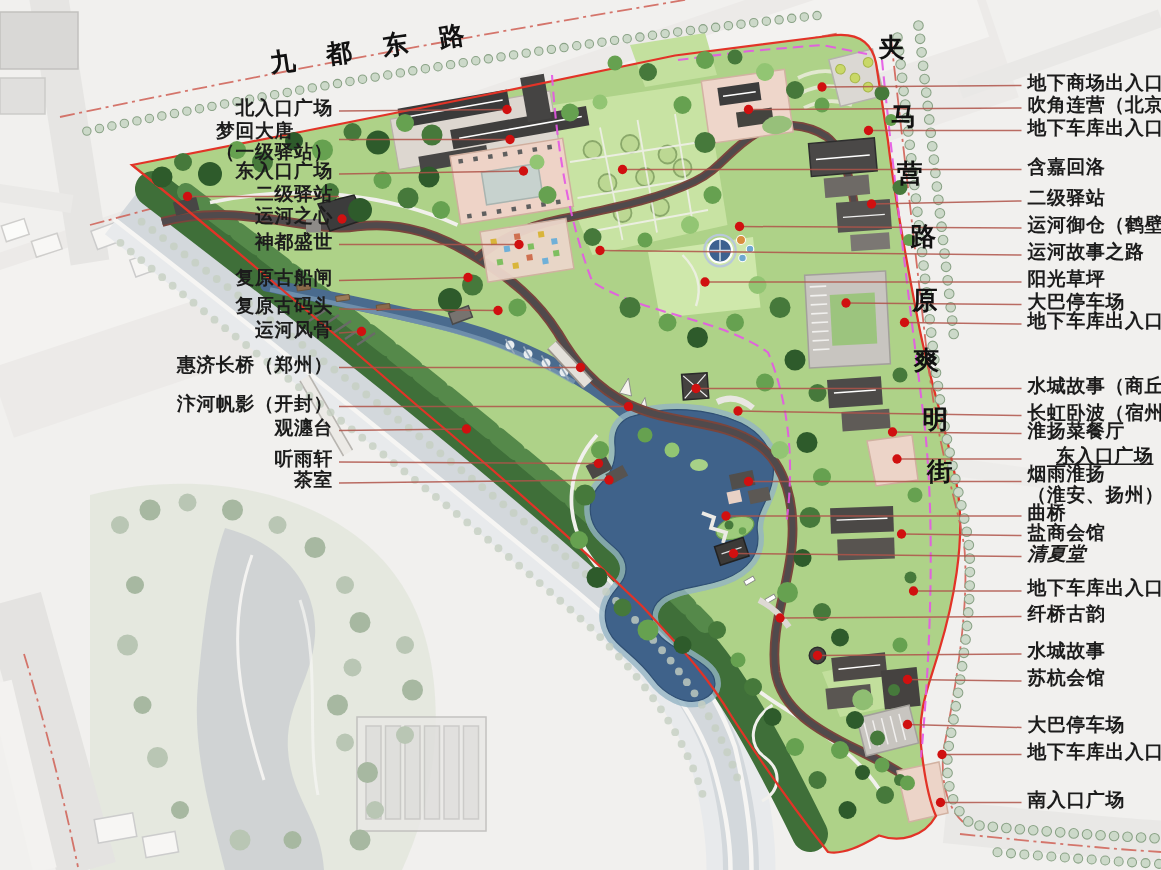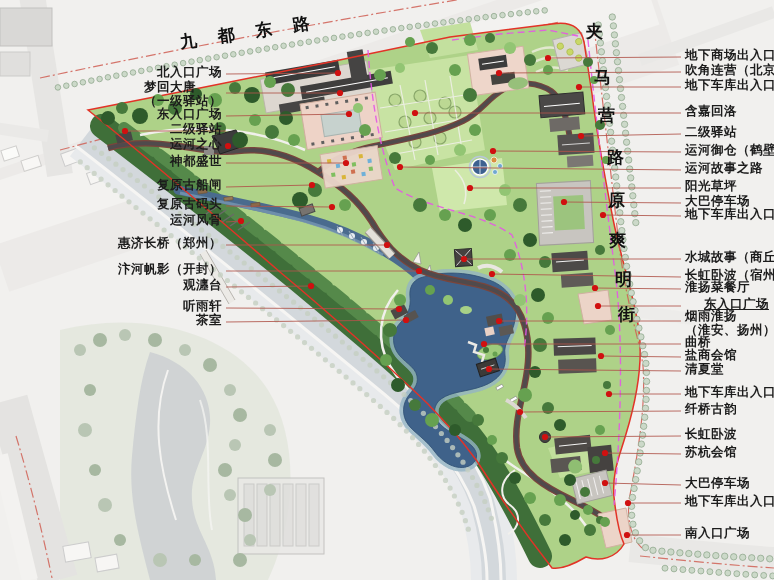--- a/index.html
+++ b/index.html
@@ -984,31 +984,31 @@
       <div class="lbl right" style="top: 310px; left: 685px;">
         <div>烟雨淮扬</div>
         <div>（淮安、扬州）</div>
       </div>
       <div class="lbl right" style="top: 336px; left: 685px;">
         <div>曲桥</div>
       </div>
       <div class="lbl right" style="top: 349px; left: 685px;">
         <div>盐商会馆</div>
       </div>
-      <div class="lbl right" style="top: 363px; left: 685px;">
+      <div class="lbl right" style="top: 363px; left: 685px; font-style: italic;">
         <div>清夏堂</div>
       </div>
       <div class="lbl right" style="top: 386px; left: 685px;">
         <div>地下车库出入口</div>
       </div>
       <div class="lbl right" style="top: 403px; left: 685px;">
         <div>纤桥古韵</div>
       </div>
       <div class="lbl right" style="top: 428px; left: 685px;">
-        <div>长虹卧波</div>
+        <div>水城故事</div>
       </div>
       <div class="lbl right" style="top: 446px; left: 685px;">
         <div>苏杭会馆</div>
       </div>
       <div class="lbl right" style="top: 477px; left: 685px;">
         <div>大巴停车场</div>
       </div>
       <div class="lbl right" style="top: 495px; left: 685px;">
         <div>地下车库出入口</div>
       </div>

